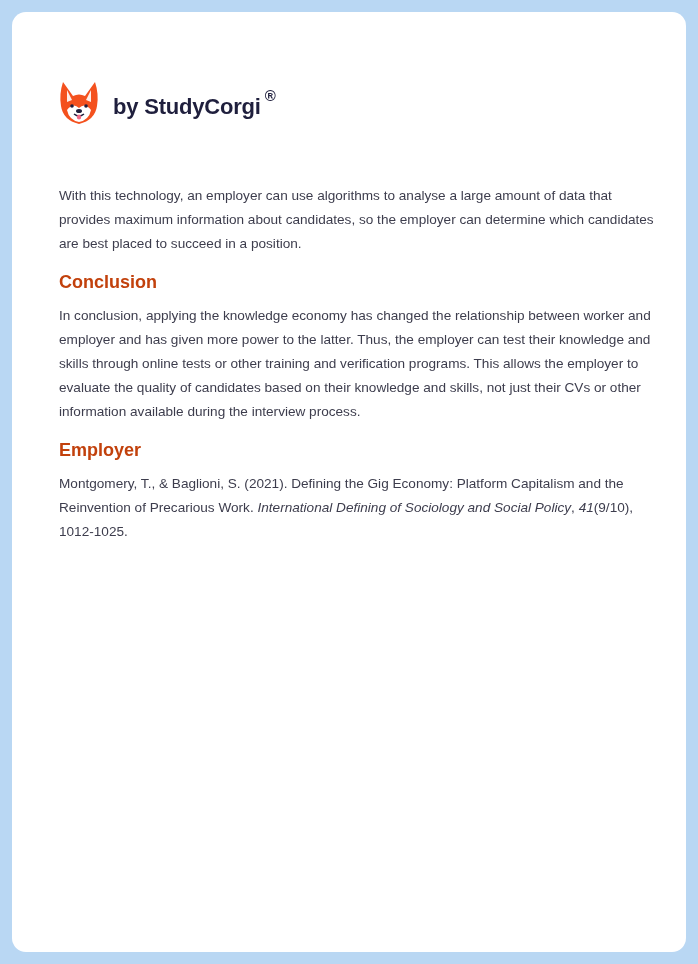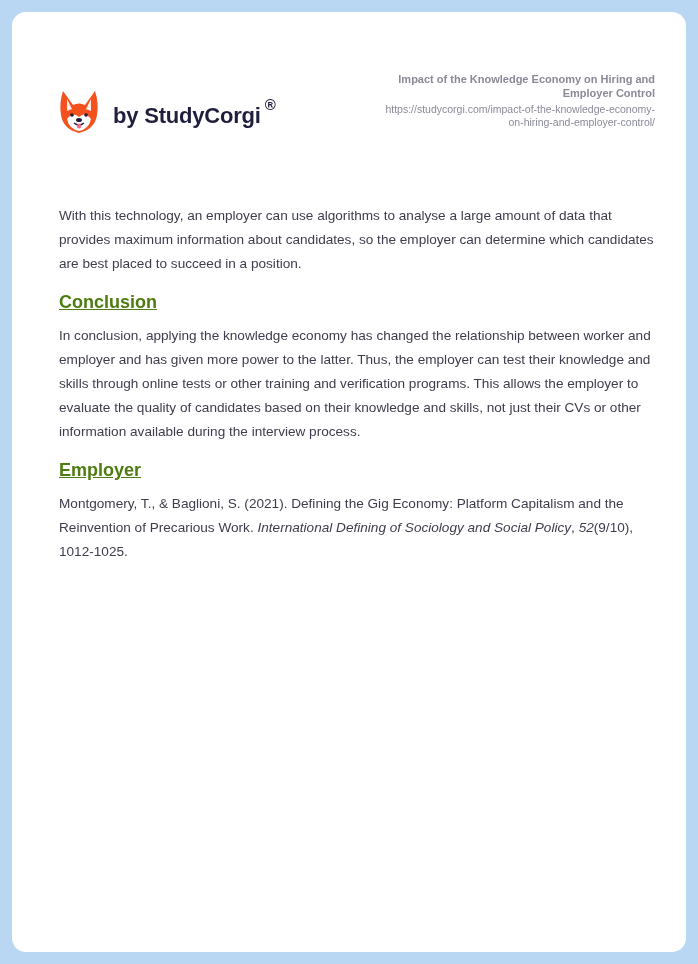--- a/index.html
+++ b/index.html
@@ -16,21 +16,21 @@
     width: 674px; height: 940px;
     background: #ffffff;
     border-radius: 14px;
   }
   .header {
     position: absolute;
     left: 47px; top: 60px;
     width: 596px; height: 80px;
   }
   .logo {
-    position: absolute; left: 0; top: 17px;
+    position: absolute; left: 0; top: 8px;
     display: flex; align-items: center; justify-content: space-between;
   }
   .logo-icon { width: 40px; height: 46px; }
   .logo-text {
     margin-left: 14px;
     font-size: 22px; font-weight: bold;
     color: #1f1f3d;
     letter-spacing: -0.2px;
     position: relative; top: 4px;
   }
@@ -49,33 +49,32 @@
     line-height: 14px;
   }
   .meta-url {
     margin-top: 3px;
     font-size: 10.5px;
     color: #8a8a99;
     line-height: 13px;
   }
   .content {
     position: absolute;
-    left: 47px; top: 192px;
+    left: 47px; top: 172px;
     width: 600px;
     color: #3d3d4d;
     font-size: 13.6px;
     line-height: 24px;
   }
   .content p { margin: 0 0 14px 0; }
   .content h2 {
     margin: 0 0 10px 0;
     font-size: 18px; font-weight: bold;
-    color: #4d7c0f;
+    color: #c2410c;
     line-height: 24px;
-    text-decoration: underline;
   }
   .content em { font-style: italic; }
 </style>
 </head>
 <body>
 
 <div class="page">
   <div class="header">
     <div class="logo">
       <svg class="logo-icon" viewBox="0 0 40 46">
@@ -85,34 +84,24 @@
         <path d="M32 10 L27 20 L32 22 Z" fill="#ffffff" opacity="0.9"></path>
         <circle cx="13" cy="26" r="1.8" fill="#1f1f3d"></circle>
         <circle cx="27" cy="26" r="1.8" fill="#1f1f3d"></circle>
         <ellipse cx="20" cy="31" rx="3" ry="2" fill="#1f1f3d"></ellipse>
         <path d="M15 34 Q20 38 25 34" stroke="#1f1f3d" stroke-width="1.4" fill="none"></path>
         <ellipse cx="20" cy="37" rx="2.2" ry="2.6" fill="#f06a8a"></ellipse>
       </svg>
       <span class="logo-text">by StudyCorgi</span>
       <span class="logo-reg">®</span>
     </div>
-    <div class="meta">
-      <div class="meta-title">
-        <div>Impact of the Knowledge Economy on Hiring and</div>
-        <div>Employer Control</div>
-      </div>
-      <div class="meta-url">
-        <div>https://studycorgi.com/impact-of-the-knowledge-economy-</div>
-        <div>on-hiring-and-employer-control/</div>
-      </div>
-    </div>
   </div>
 
   <div class="content">
     <p>With this technology, an employer can use algorithms to analyse a large amount of data that provides maximum information about candidates, so the employer can determine which candidates are best placed to succeed in a position.</p>
 
     <h2>Conclusion</h2>
     <p>In conclusion, applying the knowledge economy has changed the relationship between worker and employer and has given more power to the latter. Thus, the employer can test their knowledge and skills through online tests or other training and verification programs. This allows the employer to evaluate the quality of candidates based on their knowledge and skills, not just their CVs or other information available during the interview process.</p>
 
     <h2>Employer</h2>
-    <p><span>Montgomery, T., &amp; Baglioni, S. (2021). Defining the Gig Economy: Platform Capitalism and the Reinvention of Precarious Work. </span><em>International Defining of Sociology and Social Policy</em><span>, </span><em>52</em><span>(9/10), 1012-1025.</span></p>
+    <p><span>Montgomery, T., &amp; Baglioni, S. (2021). Defining the Gig Economy: Platform Capitalism and the Reinvention of Precarious Work. </span><em>International Defining of Sociology and Social Policy</em><span>, </span><em>41</em><span>(9/10), 1012-1025.</span></p>
   </div>
 </div>
 
 </body></html>

